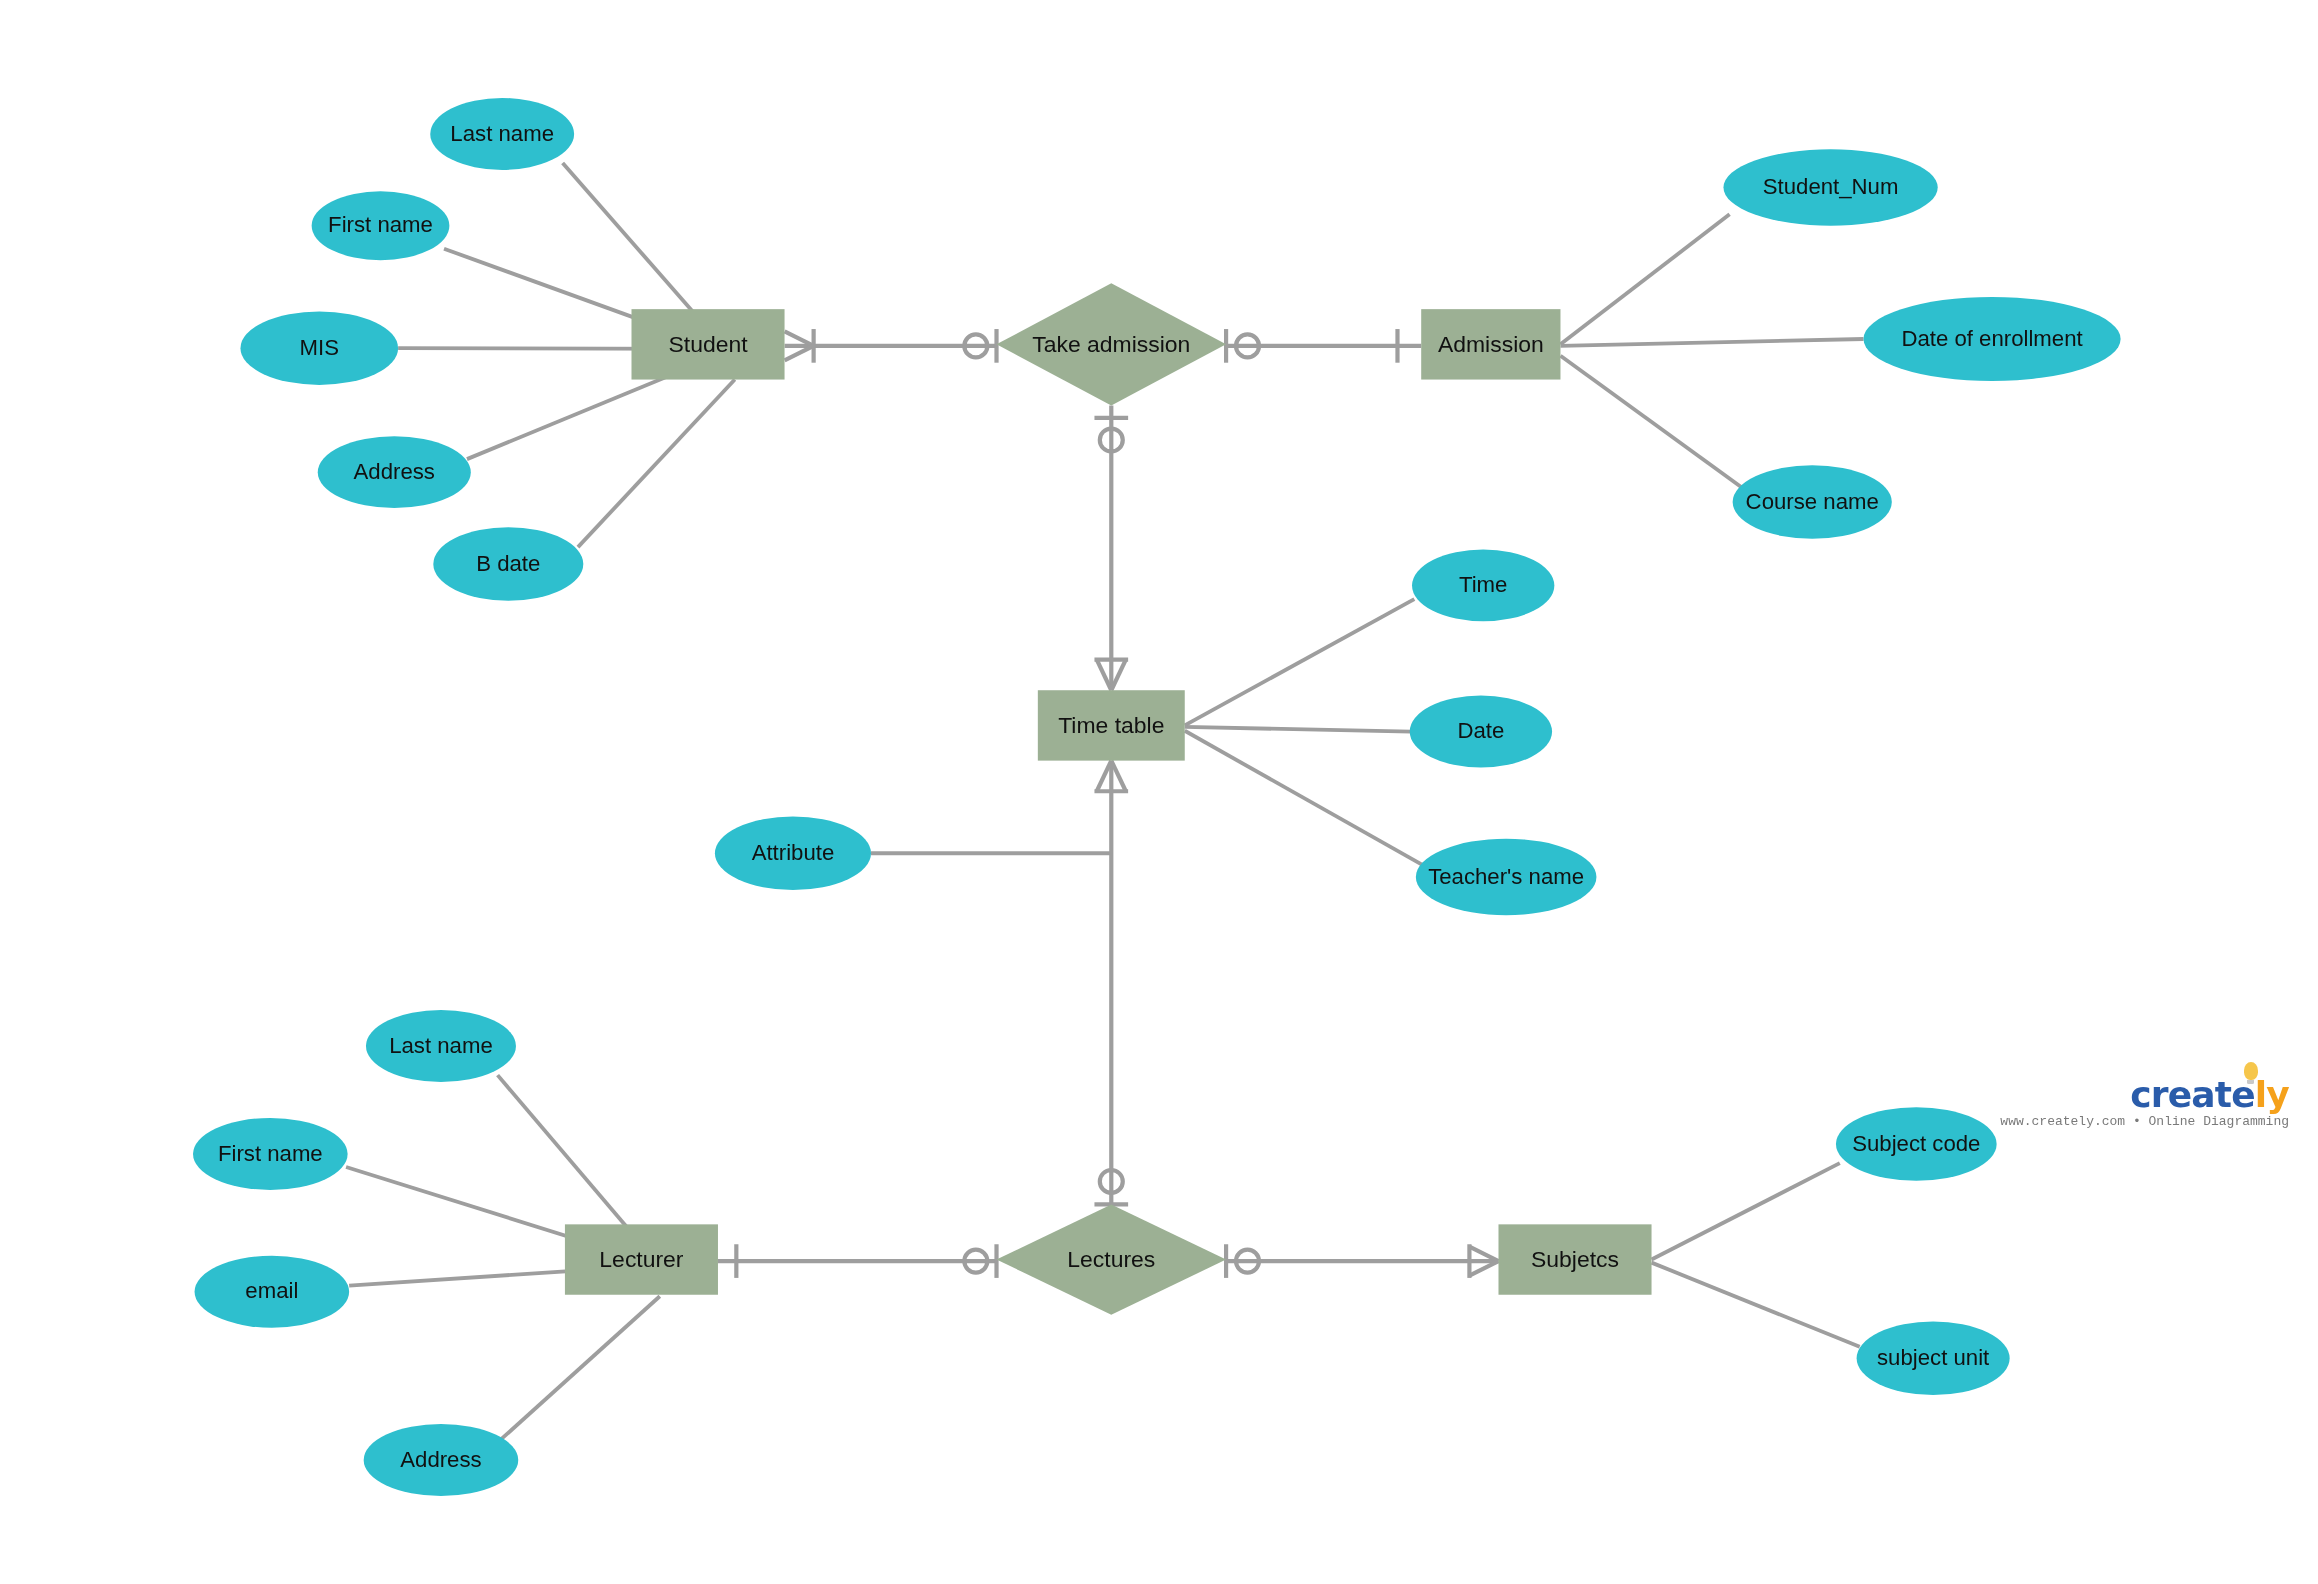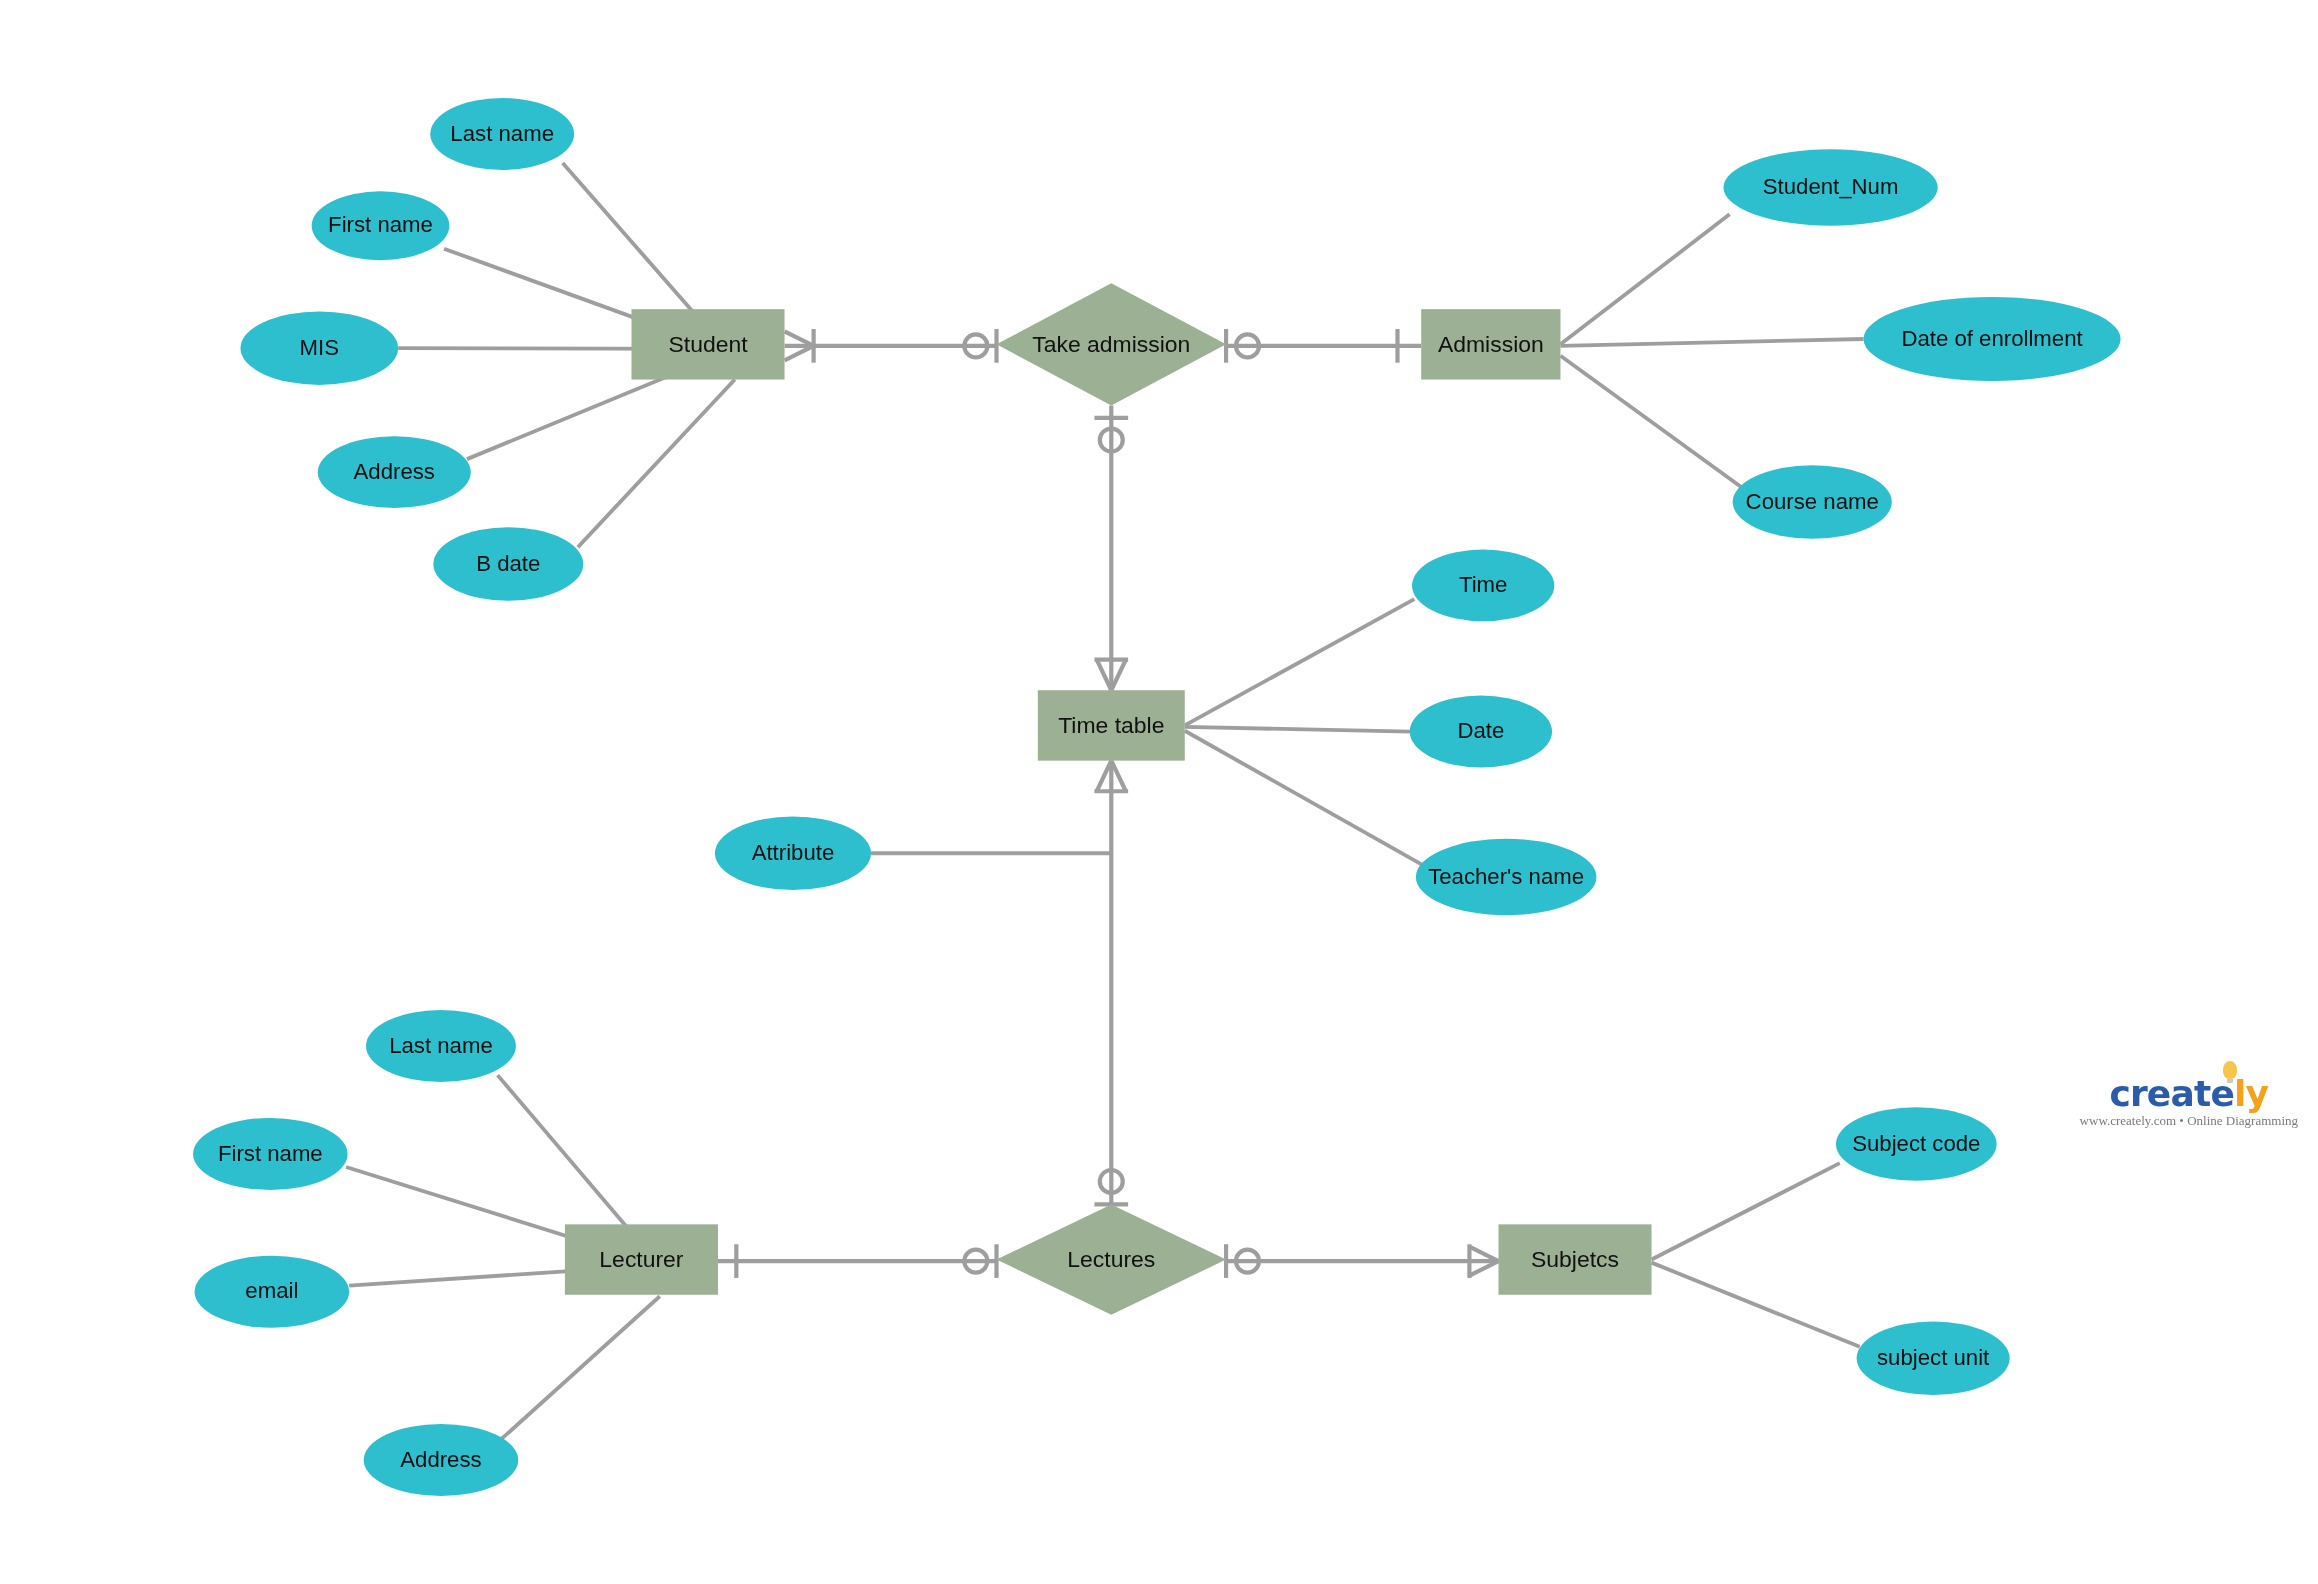--- a/index.html
+++ b/index.html
@@ -60,23 +60,23 @@
     font-size: 29px;
     text-anchor: middle;
     dominant-baseline: middle;
   }
   .lbl-ent {
     font-size: 30px;
   }
   
   #watermark {
     position: absolute;
-    right: 21px;
+    right: 30px;
     bottom: 13.8px;
-    text-align: center;
+    text-align: right;
     user-select: none;
   }
   #wm-word {
     font-family: "DejaVu Sans", sans-serif;
     font-size: 36px;
     font-weight: bold;
     letter-spacing: -0.8px;
     line-height: 1;
     position: relative;
     display: inline-block;
@@ -96,21 +96,21 @@
     content: "";
     position: absolute;
     left: 3.8px;
     bottom: -3.8px;
     width: 6.9px;
     height: 3.8px;
     background: #C9C9C9;
     border-radius: 0 0 1.5px 1.5px;
   }
   #wm-tag {
-    font-family: Liberation Serif, serif;
+    font-family: Liberation Mono, monospace;
     font-size: 13px;
     color: #7A7A7A;
     margin-top: 0.8px;
     white-space: nowrap;
   }
 </style>
 </head>
 <body>
 
 <div id="canvas">

